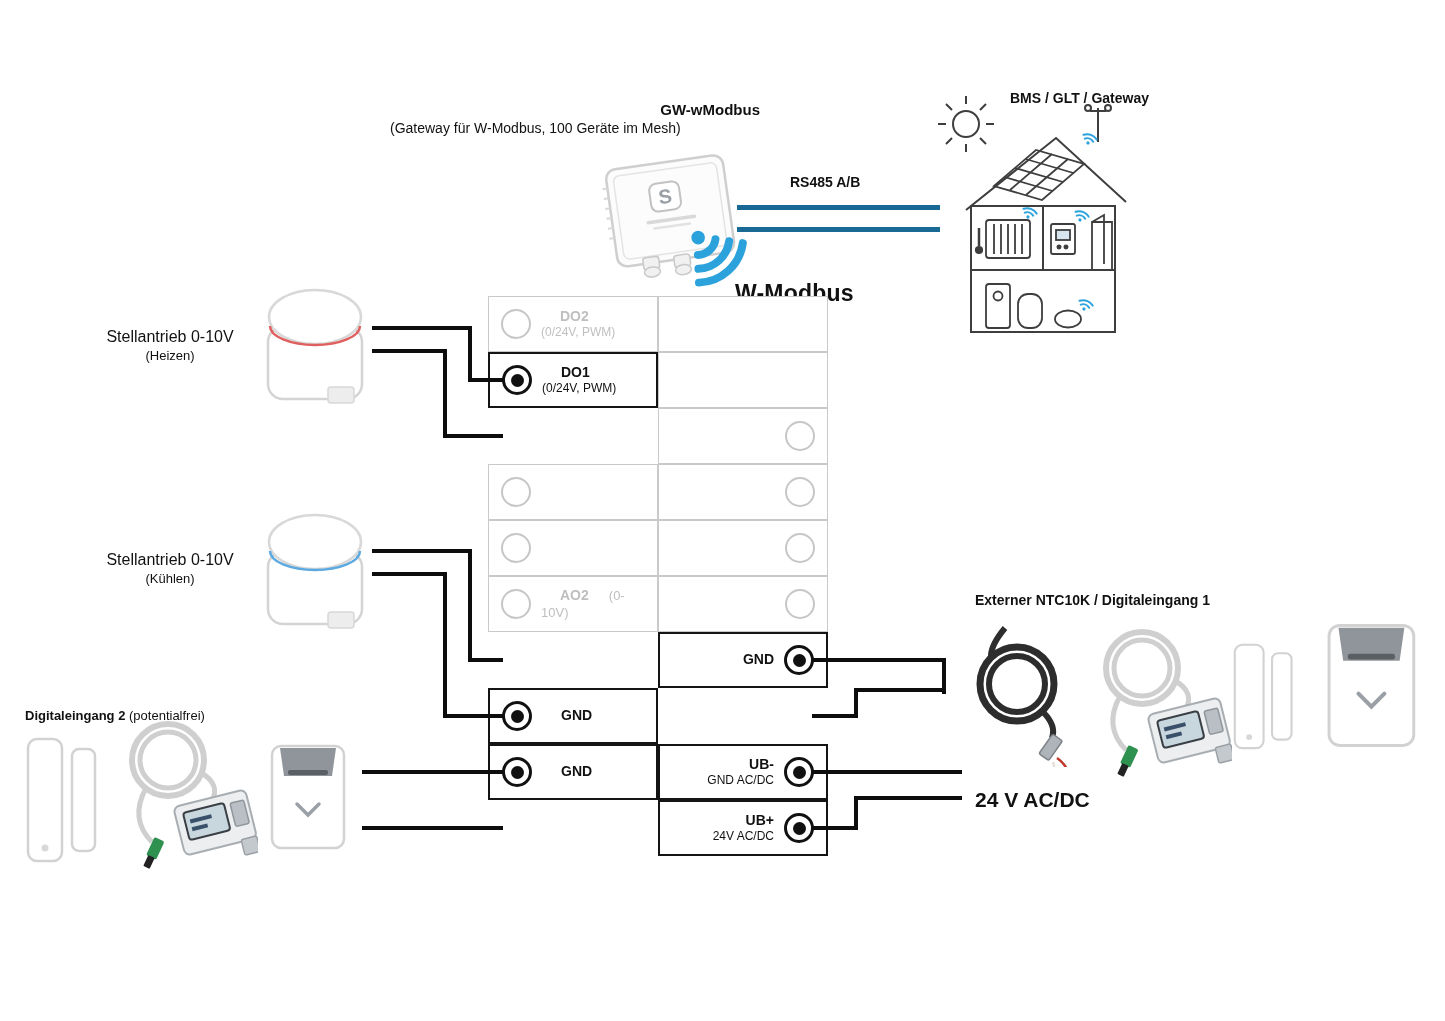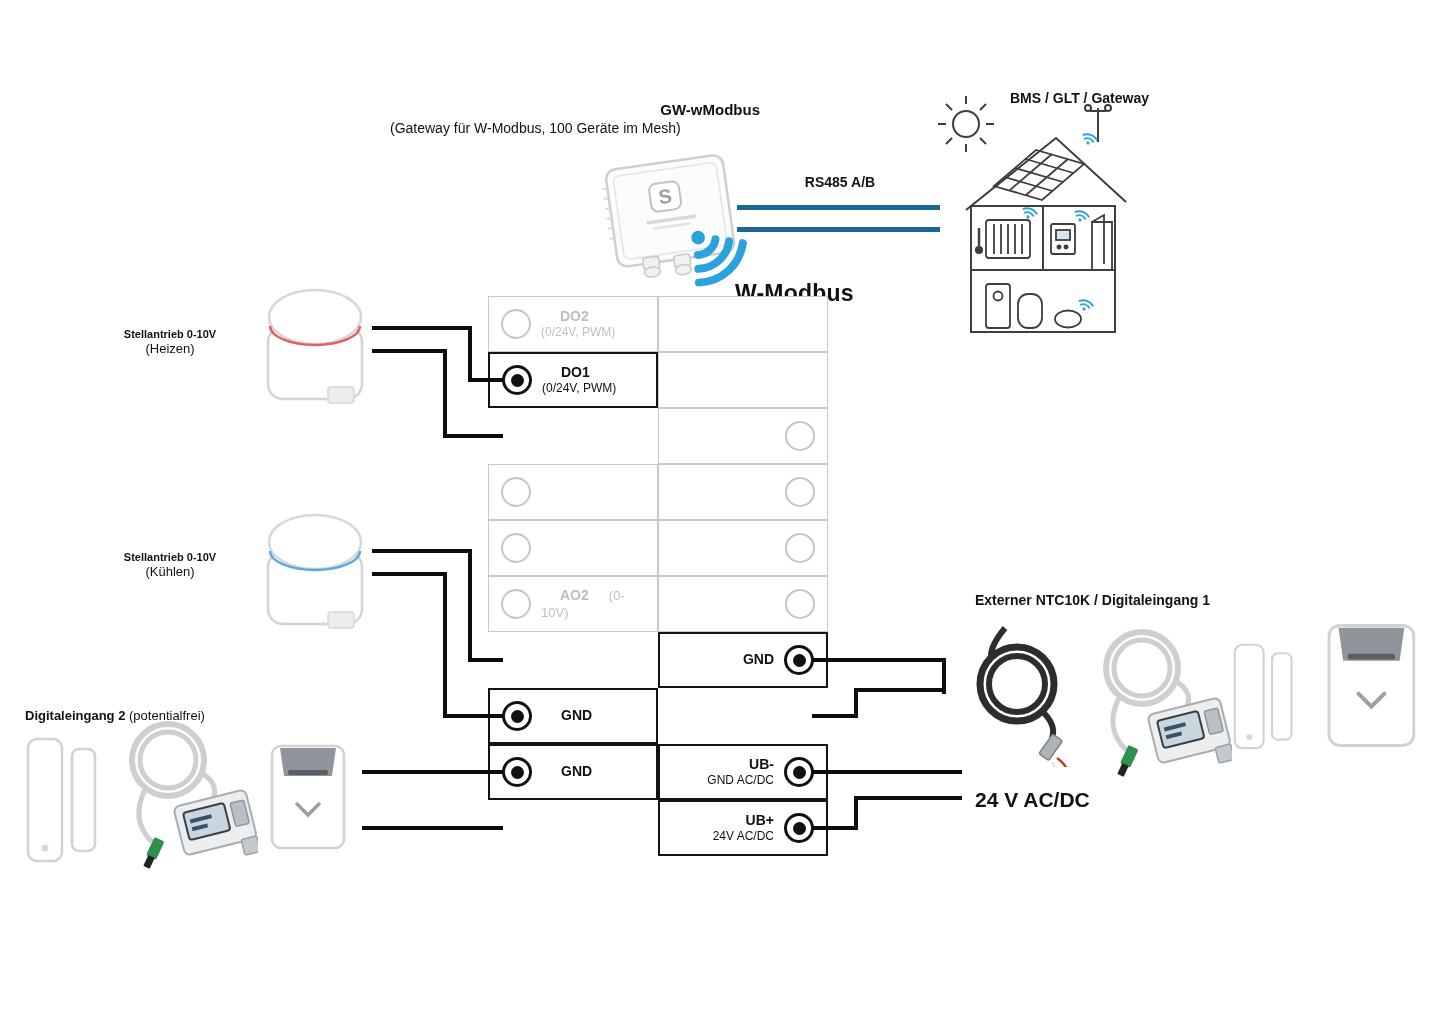--- a/index.html
+++ b/index.html
@@ -27,34 +27,34 @@
 
   
   .wire { position:absolute; background:#0d0d0d; }
   .wire.h { height:4px; }
   .wire.v { width:4px; }
   .title-main { font-size:15px; font-weight:bold; text-align:right; }
   .title-sub  { font-size:14px; }
   .big-label  { font-size:23px; font-weight:bold; letter-spacing:0.2px; }
   .power-label{ font-size:21px; font-weight:bold; }
   .side-label { text-align:center; line-height:1.3; }
-  .side-label .l1 { font-weight:bold; font-size:11px; display:block; }
+  .side-label .l1 { font-weight:normal; font-size:16px; display:block; }
   .side-label .l2 { font-size:13px; display:block; }
 
   .wifi { transform-origin:center center; }
 </style>
 </head>
 <body>
 
 <div id="stage">
 
   <div class="abs title-main" style="left:560px;top:101px;width:200px">GW-wModbus</div>
   <div class="abs title-sub" style="left:390px;top:120px;width:340px">(Gateway für W-Modbus, 100 Geräte im Mesh)</div>
 
-  <div class="abs" style="left:790px;top:174px;width:100px;text-align:center;font-weight:bold;font-size:14px">RS485 A/B</div>
+  <div class="abs" style="left:790px;top:174px;width:100px;text-align:left;font-weight:bold;font-size:14px">RS485 A/B</div>
   <svg class="abs" style="left:737px;top:205px" width="203" height="28">
     <rect x="0" y="0" width="203" height="5" fill="#186A95"></rect>
     <rect x="0" y="22" width="203" height="5" fill="#186A95"></rect>
   </svg>
 
   <div class="abs" style="left:1010px;top:90px;font-weight:bold;font-size:14px">BMS / GLT / Gateway</div>
   <svg class="abs" style="left:938px;top:78px;width:212px;height:262px" viewBox="0 0 212 262">
     <g fill="none" stroke="#3e3e3e" stroke-width="2">
       <g>
         <circle cx="28" cy="46" r="13"></circle>

